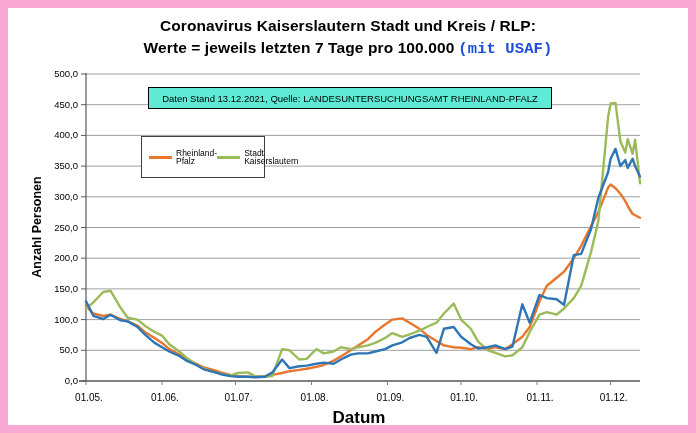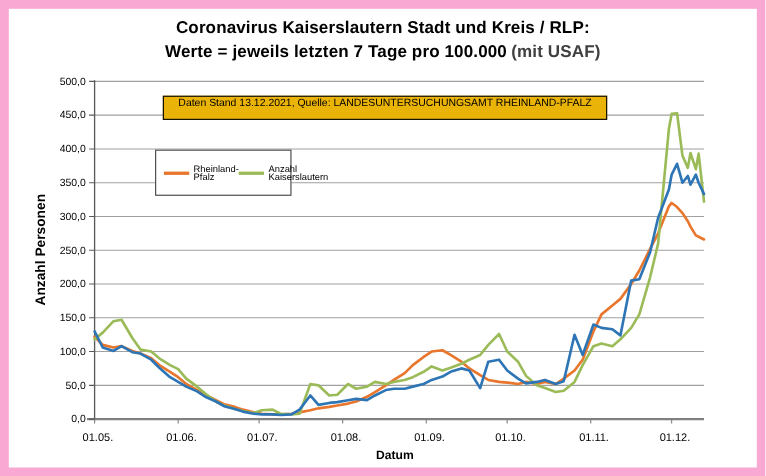--- a/index.html
+++ b/index.html
@@ -5,45 +5,45 @@
   html,body{margin:0;padding:0;background:#fff;}
   .frame{
     position:relative;width:696px;height:433px;box-sizing:border-box;
     border:8px solid #f9a8d4;background:#fff;overflow:hidden;
     font-family:"Liberation Sans",sans-serif;color:#000;
   }
   .chart-title{
     position:absolute;top:7px;left:0;right:0;text-align:center;
     font-weight:bold;font-size:15.5px;line-height:1.4;letter-spacing:.1px;
   }
-  .chart-title .red{color:#404040;margin-left:4px;}
+  .chart-title .red{color:#1d4ed8;margin-left:4px;font-family:Liberation Mono, monospace;}
   #plot{position:absolute;left:0;top:0;z-index:1;}
   .ytick{font-family:"Liberation Sans",sans-serif;font-size:9.5px;fill:#000;}
   .xtick{font-family:"Liberation Sans",sans-serif;font-size:10px;fill:#000;}
   .annotation-box{
     position:absolute;left:140px;top:79px;width:404px;height:22px;z-index:3;
-    background:#eab308;border:1px solid #000;box-sizing:border-box;
-    display:flex;align-items:flex-start;justify-content:center;
+    background:#5eead4;border:1px solid #000;box-sizing:border-box;
+    display:flex;align-items:center;justify-content:center;
     font-size:9.5px;white-space:nowrap;
   }
   .legend-box{
     position:absolute;left:133px;top:128px;width:124px;height:42px;z-index:3;
     background:#fff;border:1px solid #3f3f3f;box-sizing:border-box;
     display:flex;flex-direction:row;justify-content:space-evenly;
     padding:2px 2px 2px 7px;
   }
   .legend-item{display:flex;align-items:center;gap:4px;font-size:8.5px;line-height:1;}
   .legend-swatch{width:23px;height:3px;flex:0 0 auto;}
   .y-axis-title{
     position:absolute;left:29px;top:219px;transform:translate(-50%,-50%) rotate(-90deg);
     font-weight:bold;font-size:12.5px;white-space:nowrap;z-index:2;
   }
   .x-axis-title{
     position:absolute;left:351px;top:400px;transform:translateX(-50%);
-    font-weight:bold;font-size:11px;z-index:2;
+    font-weight:bold;font-size:17px;z-index:2;
   }
 </style>
 </head>
 <body>
 
 <div class="frame">
 
   <div class="chart-title">
     <div>Coronavirus Kaiserslautern Stadt und Kreis / RLP:</div>
     <div><span>Werte = jeweils letzten 7 Tage pro 100.000</span><span class="red">(mit USAF)</span></div>
@@ -109,20 +109,20 @@
     <span>Daten Stand 13.12.2021, Quelle: LANDESUNTERSUCHUNGSAMT RHEINLAND-PFALZ</span>
   </div>
 
   <div class="legend-box">
     <div class="legend-item">
       <span class="legend-swatch" style="background: rgb(232, 118, 44);"></span>
       <span>Rheinland-Pfalz</span>
     </div>
     <div class="legend-item">
       <span class="legend-swatch" style="background: rgb(155, 187, 89);"></span>
-      <span>Anzahl Kaiserslautern</span>
+      <span>Stadt Kaiserslautern</span>
     </div>
   </div>
 
   <div class="y-axis-title">Anzahl Personen</div>
   <div class="x-axis-title">Datum</div>
 
 </div>
 
 </body></html>

